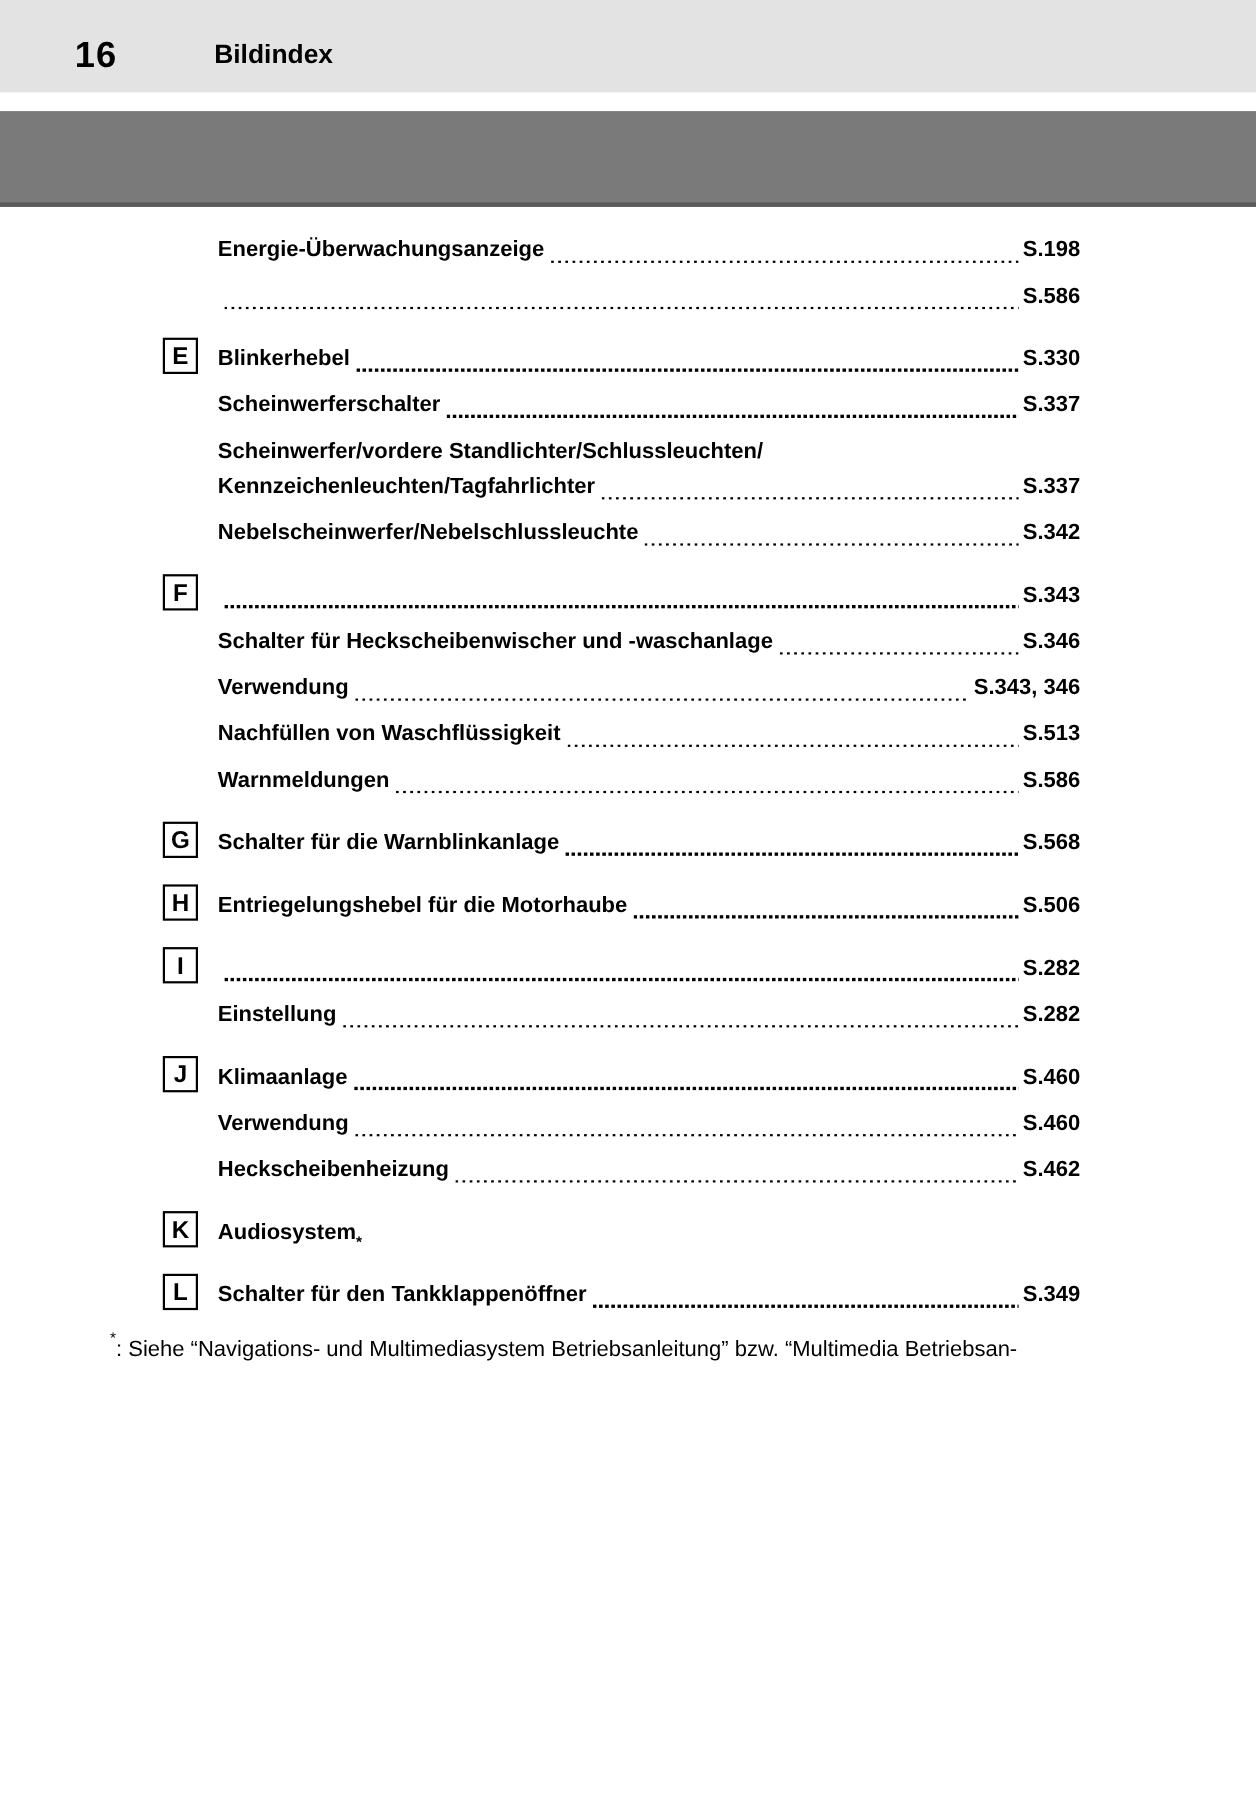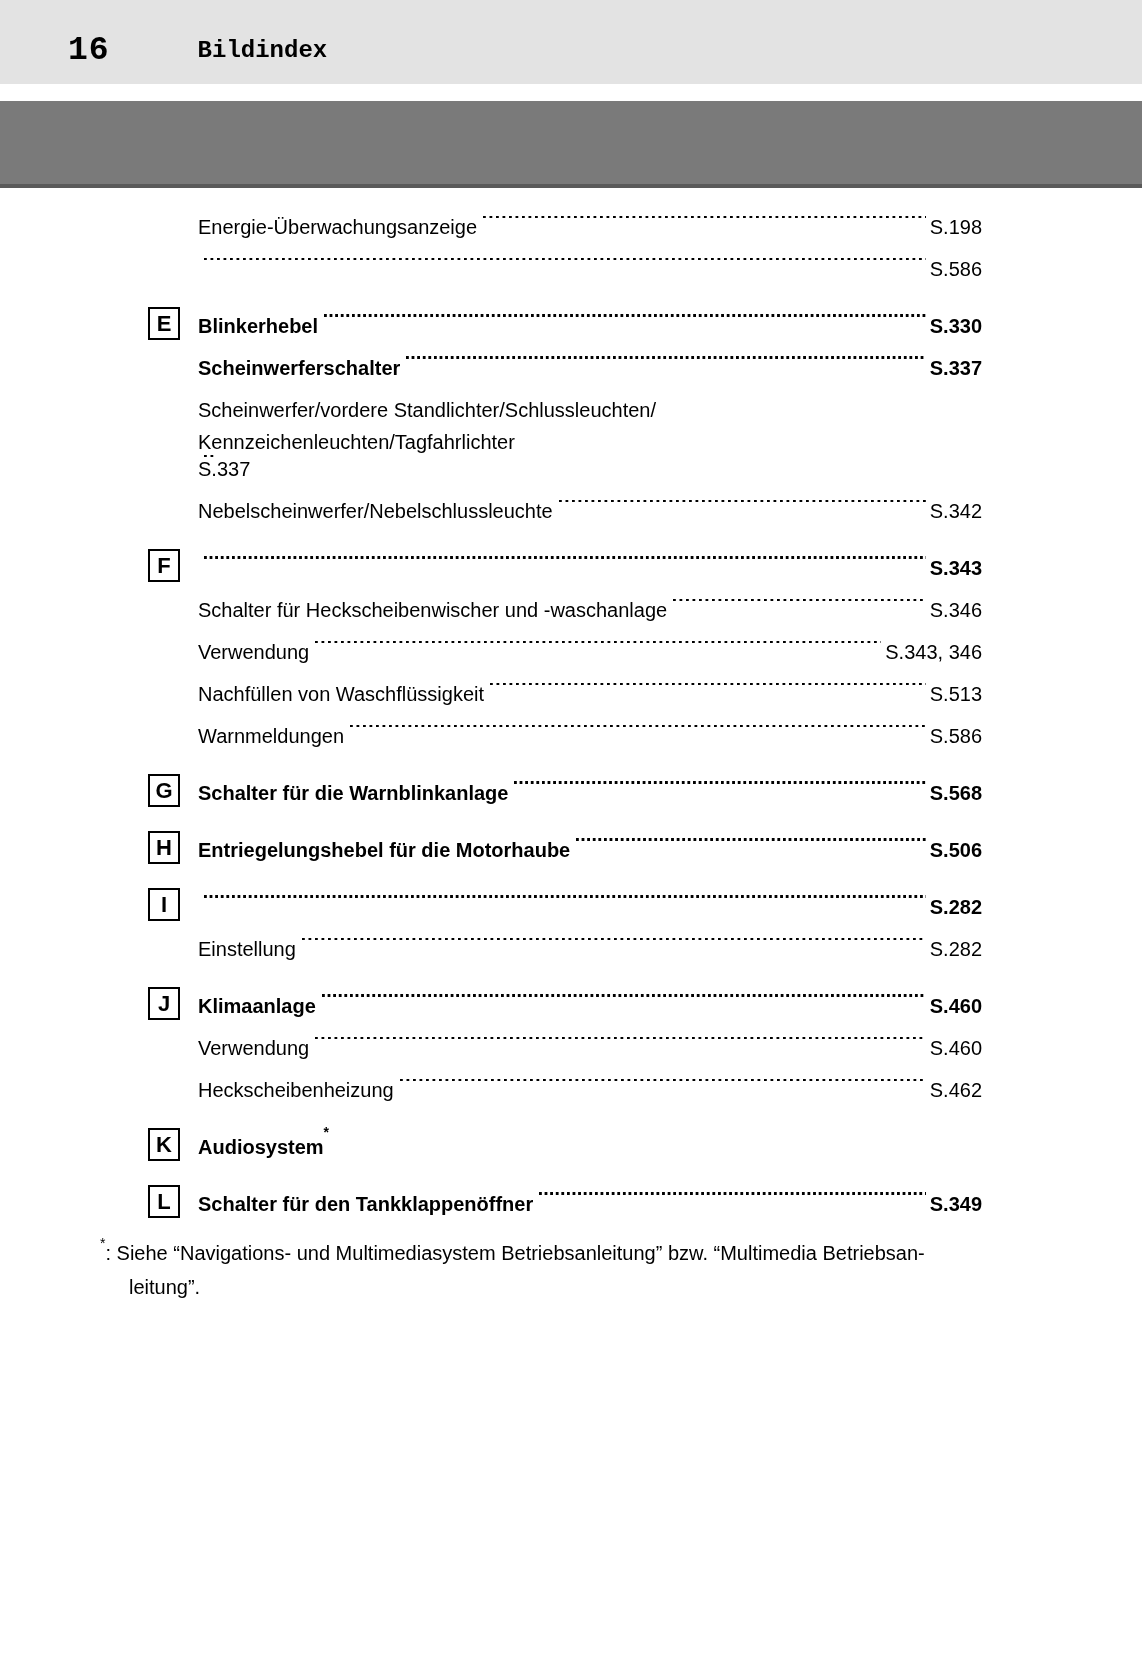--- a/index.html
+++ b/index.html
@@ -5,21 +5,21 @@
   html,body{margin:0;padding:0;}
   body{
     width:1142px;height:1654px;background:#ffffff;overflow:hidden;
     font-family:"Liberation Sans","DejaVu Sans",sans-serif;color:#000;
   }
   .page{width:1142px;height:1654px;position:relative;}
 
   
   .topbar{
     height:68px;padding-top:16px;background:#e3e3e3;
-    display:flex;align-items:center;font-family:Liberation Mono, monospace;
+    display:flex;align-items:center;
   }
   .pagenum{margin-left:68px;font-size:33px;font-weight:bold;letter-spacing:1px;}
   .chapter{margin-left:88px;font-size:24px;font-weight:bold;text-align:center;}
 
   
   .band{
     height:83px;margin-top:17px;background:#7a7a7a;
     border-bottom:4px solid #5a5a5a;
   }
 
@@ -30,22 +30,22 @@
   .entries > .entry:first-child{margin-top:18px;}
   .entry.bold{font-weight:bold;}
 
   .letterbox{
     position:absolute;left:-50px;top:-7px;
     width:28px;height:29px;border:2px solid #000;background:#fff;
     display:flex;align-items:center;justify-content:center;
     font-weight:bold;font-size:22px;
   }
 
-  .line{display:flex;align-items:flex-start;}
-  .line + .line{margin-top:8px;flex-direction:column;}
+  .line{display:flex;align-items:flex-end;font-weight:bold;}
+  .line + .line{margin-top:8px;}
   .label{white-space:nowrap;}
   .dots{
     flex:1 1 auto;min-width:12px;height:3px;margin:0 4px 0 6px;
     background-image:linear-gradient(90deg,#000 2.5px,transparent 2.5px);
     background-size:6.5px 2.5px;background-repeat:repeat-x;
     background-position:left bottom;
   }
   .entry.bold .dots{
     background-image:linear-gradient(90deg,#000 3px,transparent 3px);
     background-size:5.6px 3px;height:3px;
@@ -215,16 +215,15 @@
         <div class="line">
           <span class="label">Schalter für den Tankklappenöffner</span>
           <span class="dots"></span>
           <span class="page-ref">S.349</span>
         </div>
       </div>
     </main>
 
   <div class="footnote">
     <span><span class="fn-star">*</span><span>: </span></span><span class="fn-line1">Siehe “Navigations- und Multimediasystem Betriebsanleitung” bzw. “Multimedia Betriebsan-</span>
-    <span class="fn-line2">leitung”.</span>
   </div>
 
 </div>
 
 </body></html>

